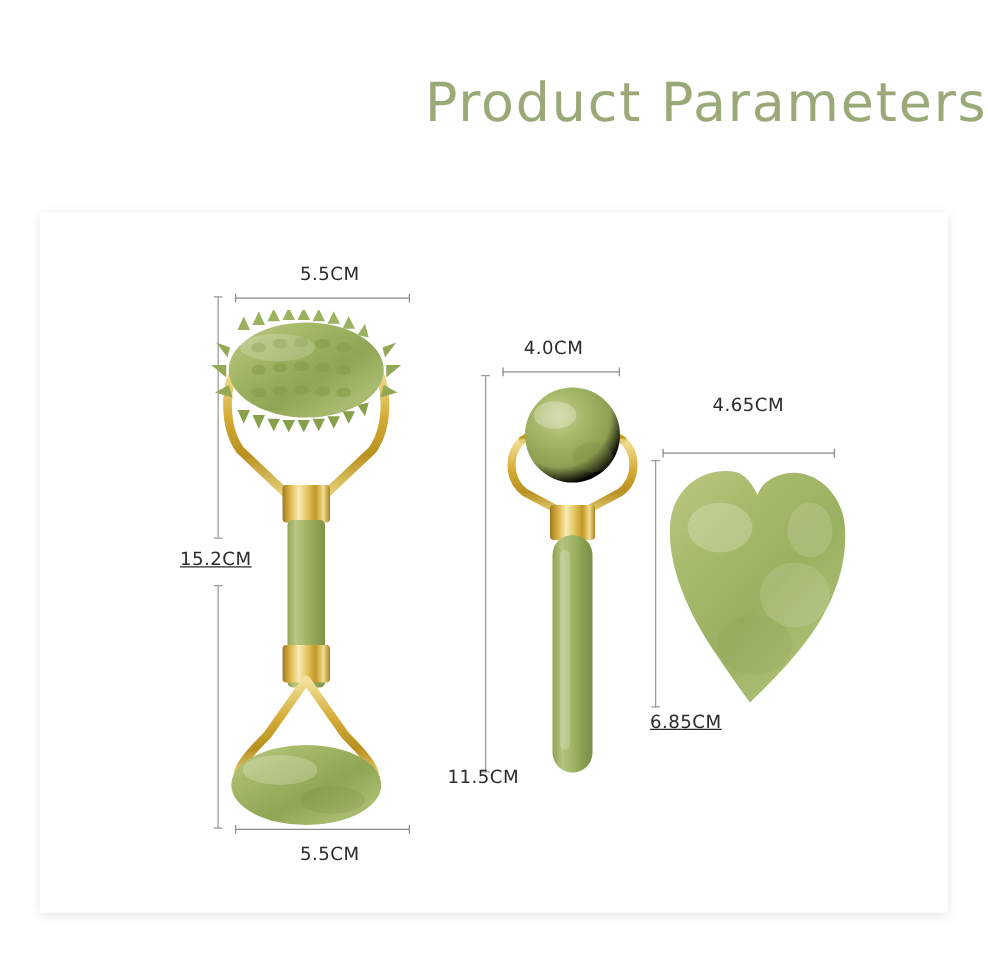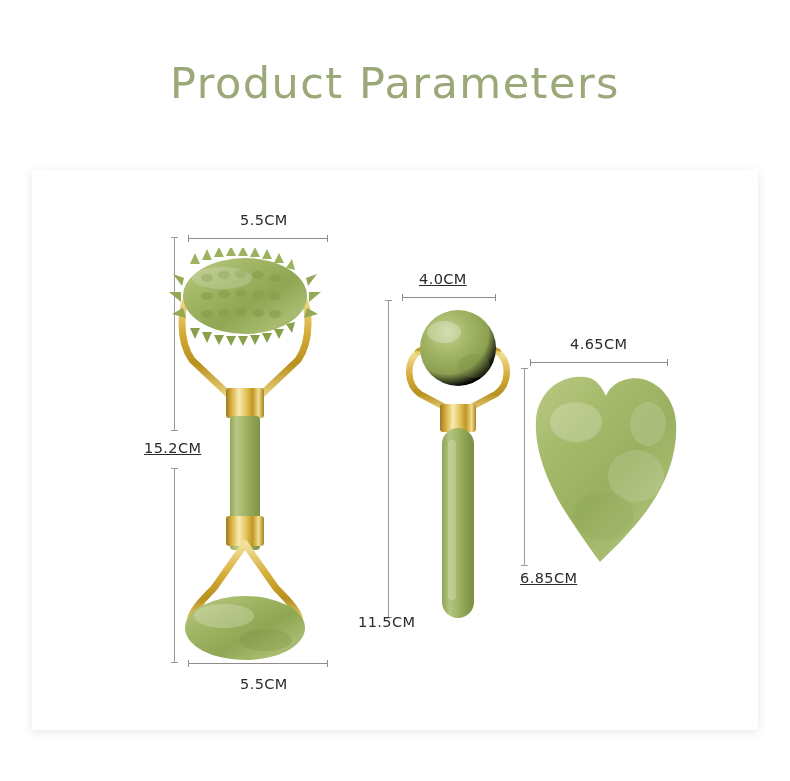--- a/index.html
+++ b/index.html
@@ -14,21 +14,21 @@
     overflow: hidden;
     position: relative;
   }
 
   
   .page-title {
     position: absolute;
     left: 0;
     top: 58px;
     width: 790px;
-    text-align: center;
+    text-align: right;
     font-size: 43px;
     font-weight: 400;
     letter-spacing: 1.5px;
     color: #9ba878;
     font-family: "DejaVu Sans", "Liberation Sans", sans-serif;
     white-space: pre;
   }
 
   
   .card {
@@ -216,21 +216,21 @@
       <g>
         <ellipse cx="83" cy="380" rx="60" ry="32" fill="url(#jadeA)"></ellipse>
         <ellipse cx="62" cy="368" rx="30" ry="12" fill="#ffffff" opacity="0.22"></ellipse>
         <ellipse cx="104" cy="392" rx="26" ry="11" fill="#7e9345" opacity="0.30"></ellipse>
       </g>
     </svg>
   </div>
 
   <div>
 
-    <div class="dim-label" style="left:419px; top:271px;text-decoration:underline;">4.0CM</div>
+    <div class="dim-label" style="left:419px; top:271px;">4.0CM</div>
     <div class="dim-h" style="left:402px; top:297px; width:94px;"></div>
 
     <div class="dim-v" style="left:388px; top:300px; height:318px;"></div>
     <div class="dim-label" style="left:358px; top:614px;">11.5CM</div>
 
     <svg width="130" height="330" viewBox="0 0 130 330" style="position:absolute; left:398px; top:300px;">
       <defs>
         <radialGradient id="ballJade" cx="36%" cy="30%" r="72%">
           <stop offset="0%" stop-color="#c4d192"></stop>
           <stop offset="38%" stop-color="#a3b766"></stop>
@@ -272,21 +272,21 @@
 
       <rect x="42" y="104" width="36" height="28" rx="3" fill="url(#goldG2)"></rect>
 
       <rect x="44" y="128" width="32" height="190" rx="16" fill="url(#jadeHandle2)"></rect>
       <rect x="50" y="140" width="8" height="160" rx="4" fill="#ffffff" opacity="0.20"></rect>
     </svg>
   </div>
 
   <div>
 
-    <div class="dim-label" style="left:570px; top:336px;">4.65CM</div>
+    <div class="dim-label" style="left:570px; top:317px;">4.65CM</div>
     <div class="dim-h" style="left:530px; top:362px; width:138px;"></div>
 
     <div class="dim-v" style="left:524px; top:368px; height:198px;"></div>
     <div class="dim-label" style="left:520px; top:570px;text-decoration:underline;">6.85CM</div>
 
     <svg width="160" height="210" viewBox="0 0 160 210" style="position:absolute; left:528px; top:366px;">
       <defs>
         <linearGradient id="guaJade" x1="0.1" y1="0" x2="0.9" y2="1">
           <stop offset="0%" stop-color="#b7c77f"></stop>
           <stop offset="26%" stop-color="#a6ba6b"></stop>

